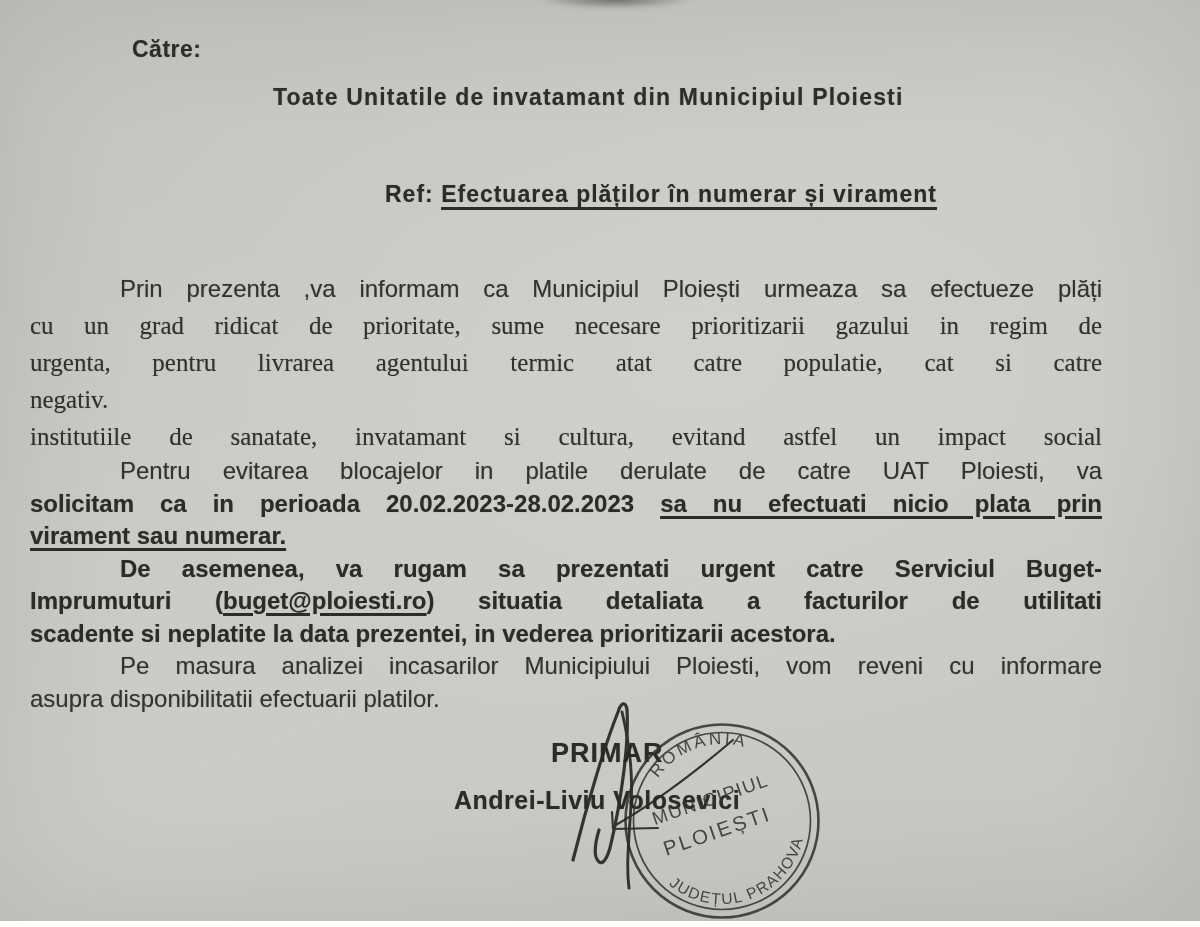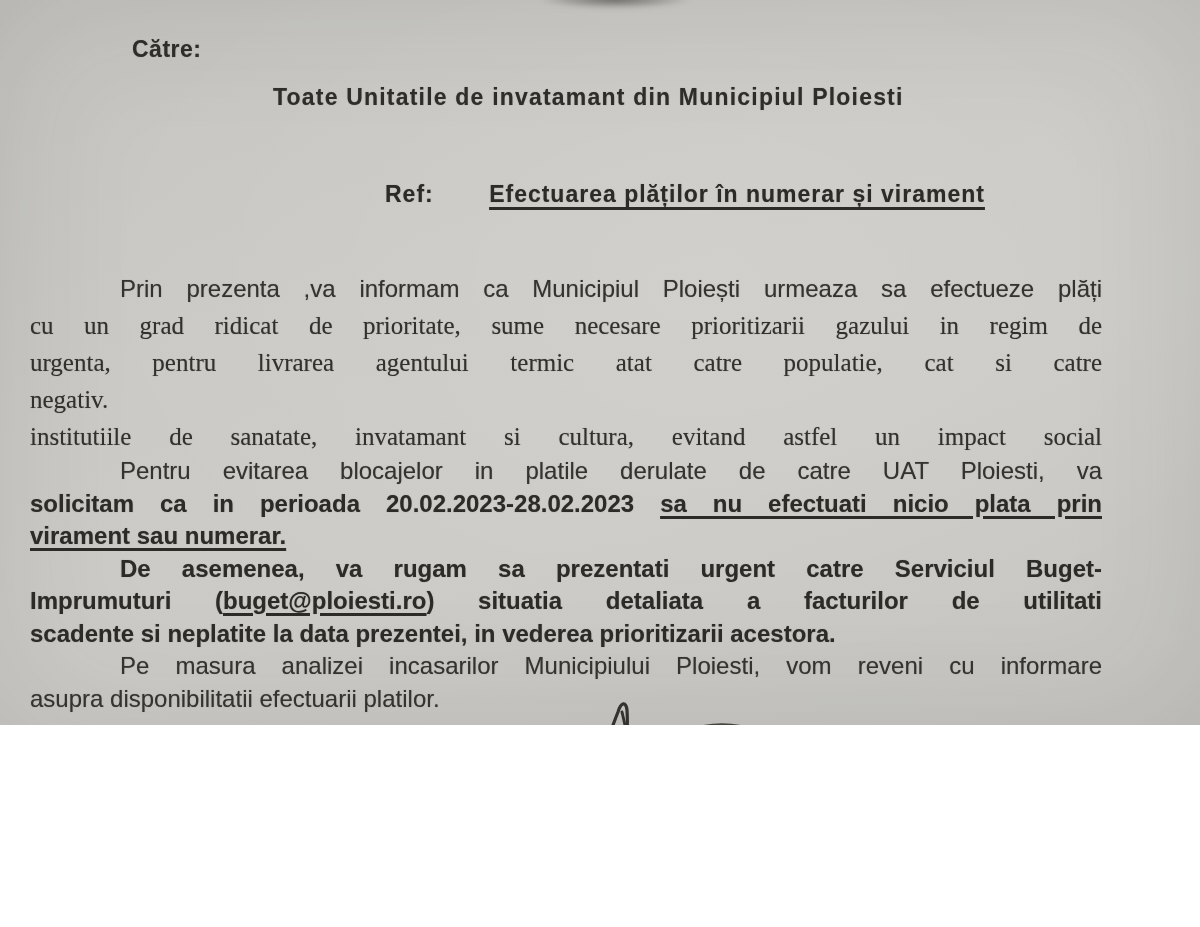--- a/index.html
+++ b/index.html
@@ -1,19 +1,19 @@
 <!DOCTYPE html>
 <html><head>
 <meta charset="utf-8">
 <style>
   html, body { margin: 0; padding: 0; }
   .page {
     position: relative;
     width: 1200px;
-    height: 725px;
+    height: 921px;
     overflow: hidden;
     background:
       radial-gradient(ellipse 900px 600px at 58% 38%, rgba(255,255,255,0.10), rgba(255,255,255,0) 70%),
       linear-gradient(160deg, #c5c4c0 0%, #cbcac6 38%, #cccbc7 62%, #c6c5c1 100%);
     box-shadow: inset 0 0 140px rgba(40,40,38,0.10);
     font-family: "Liberation Sans", sans-serif;
     color: #34332f;
   }
   .scanline-smudge {
     position: absolute;
@@ -35,21 +35,20 @@
   }
   .subject {
     left: 385px; top: 181px;
     font-size: 23px; font-weight: bold; color: #2c2b27;
     letter-spacing: 1px;
   }
   .subject .u-main {
     text-decoration: underline;
     text-decoration-thickness: 2.5px;
     text-underline-offset: 5px;
-    margin-left: 48px;
   }
   .letter-body {
     position: absolute;
     left: 30px; top: 270px;
     width: 1072px;
     text-shadow: 0 0 1px rgba(50,49,45,0.40);
   }
   .line { font-size: 24px; line-height: 37px; text-align: left; }
   .p1 .line, .p2 .line, .p3 .line { line-height: 32.5px; }
   .line.just { text-align: justify; text-align-last: justify; }

